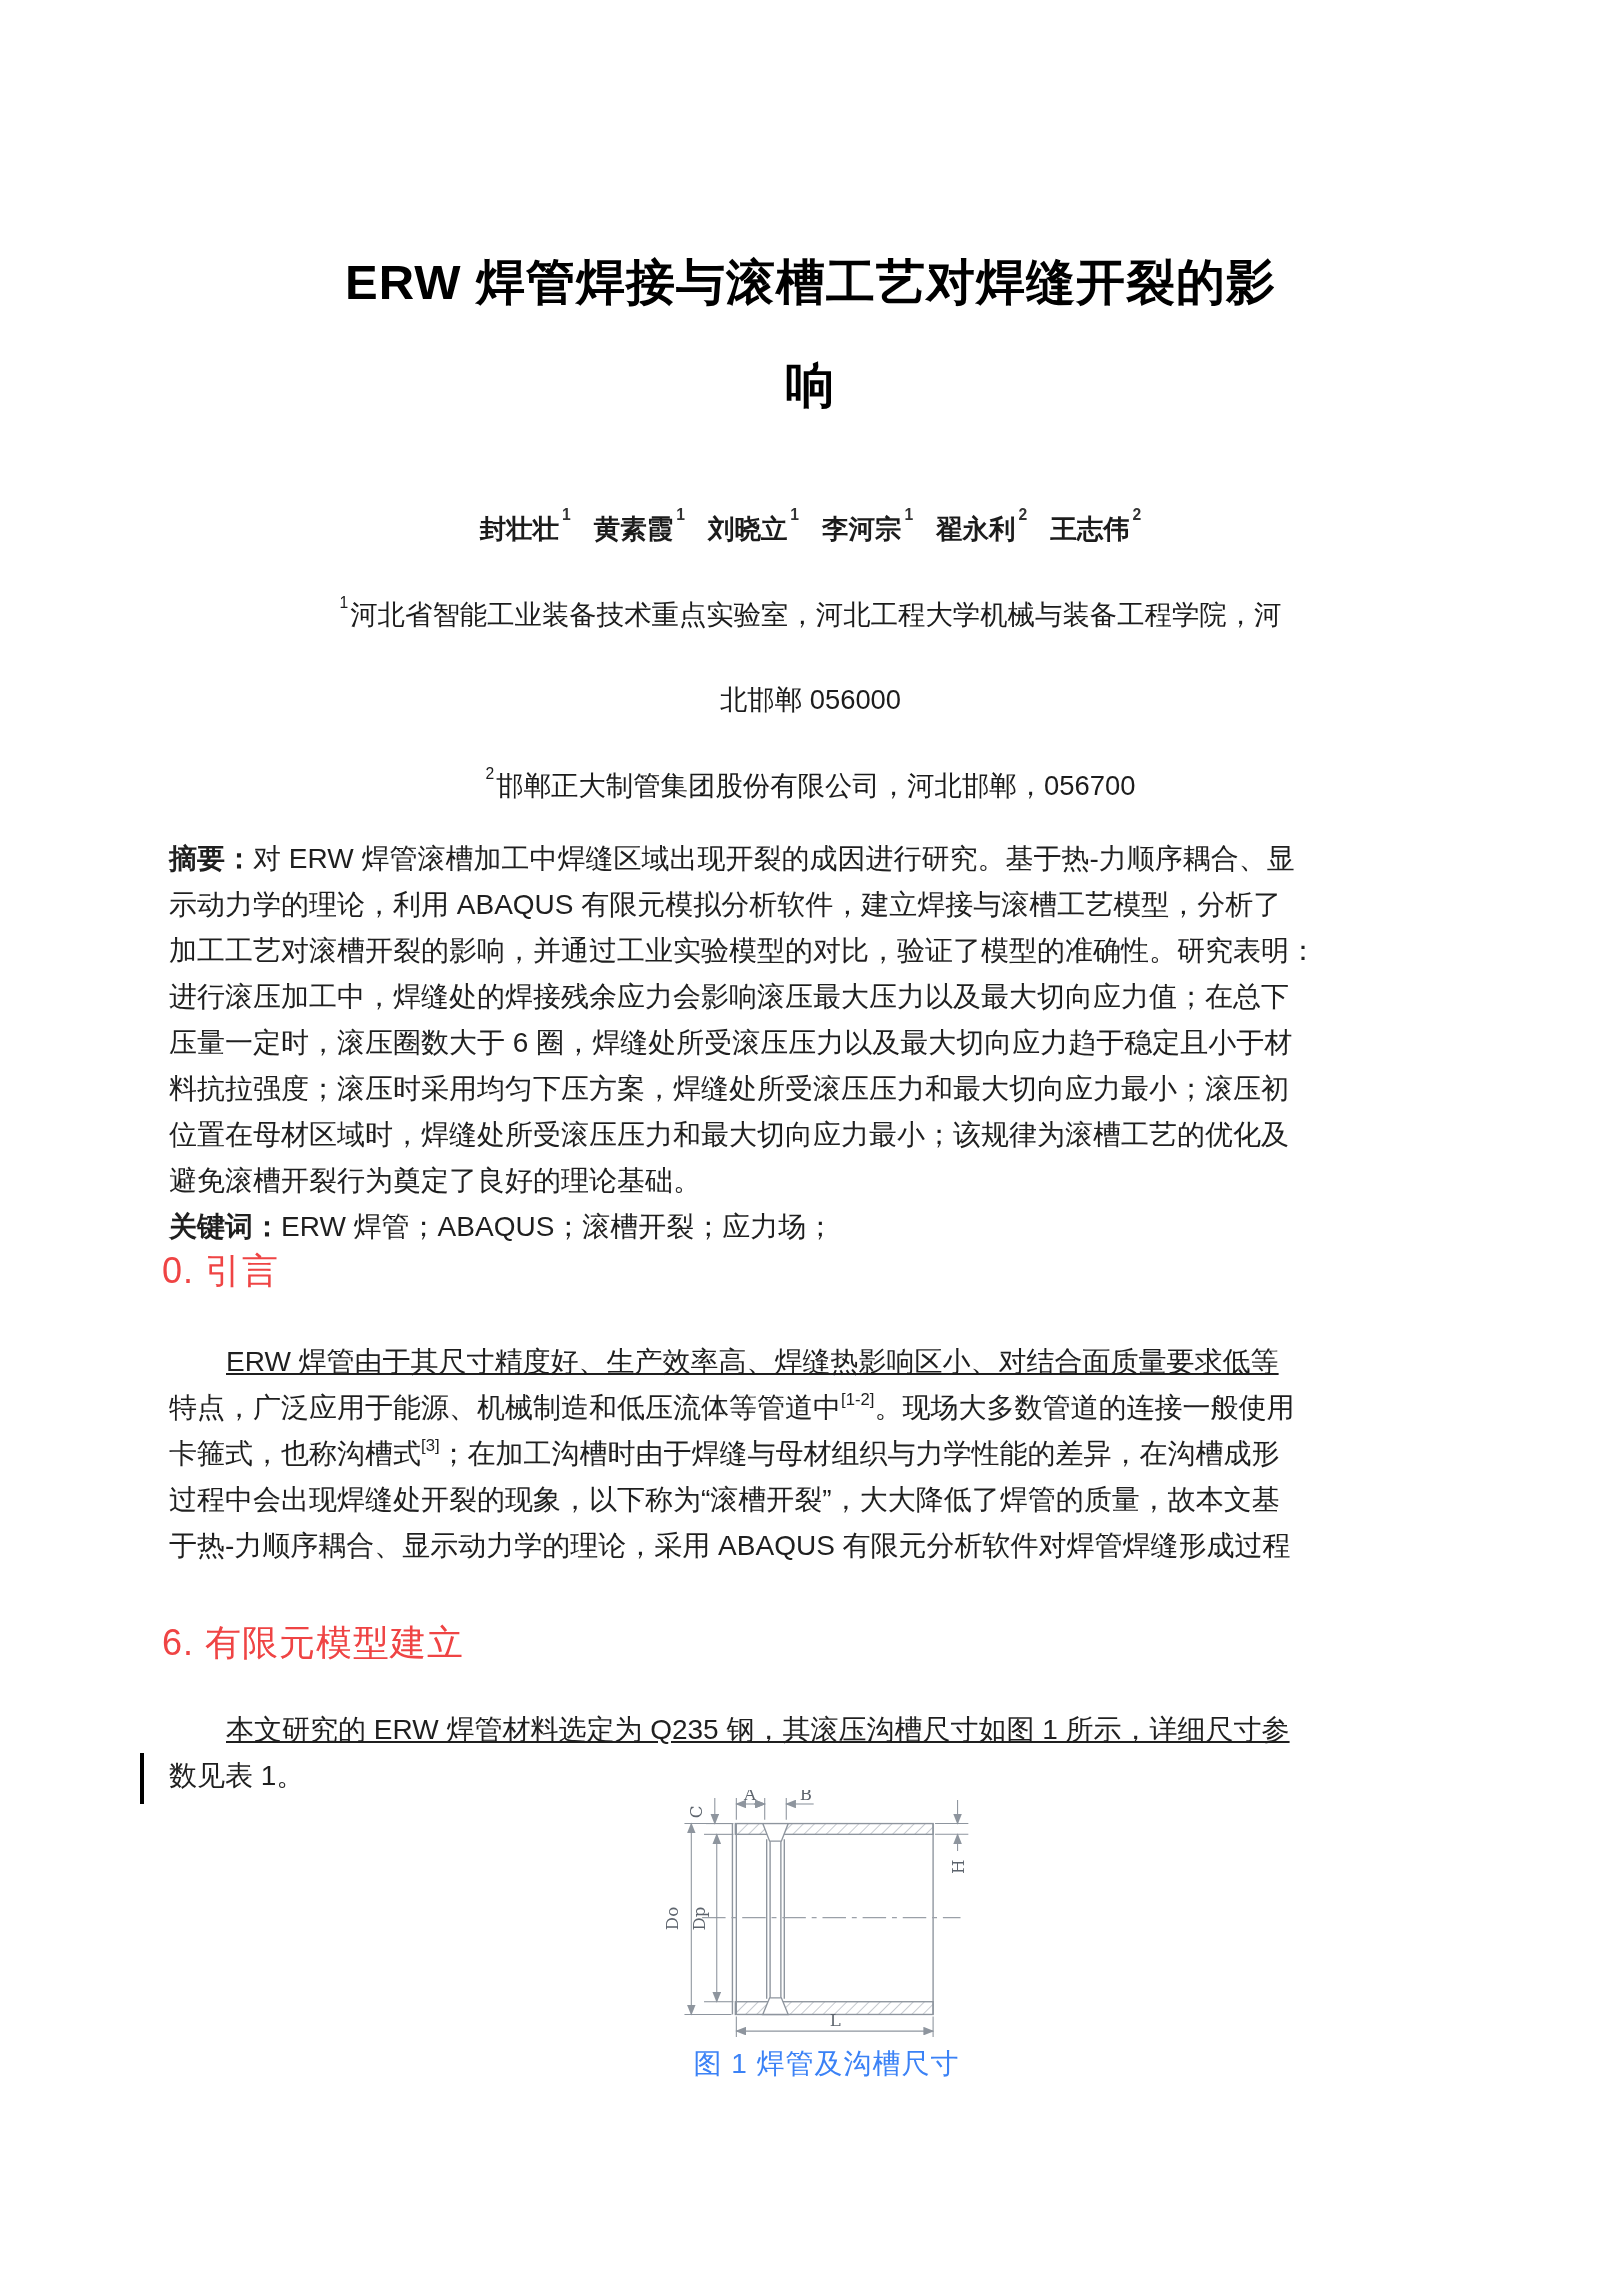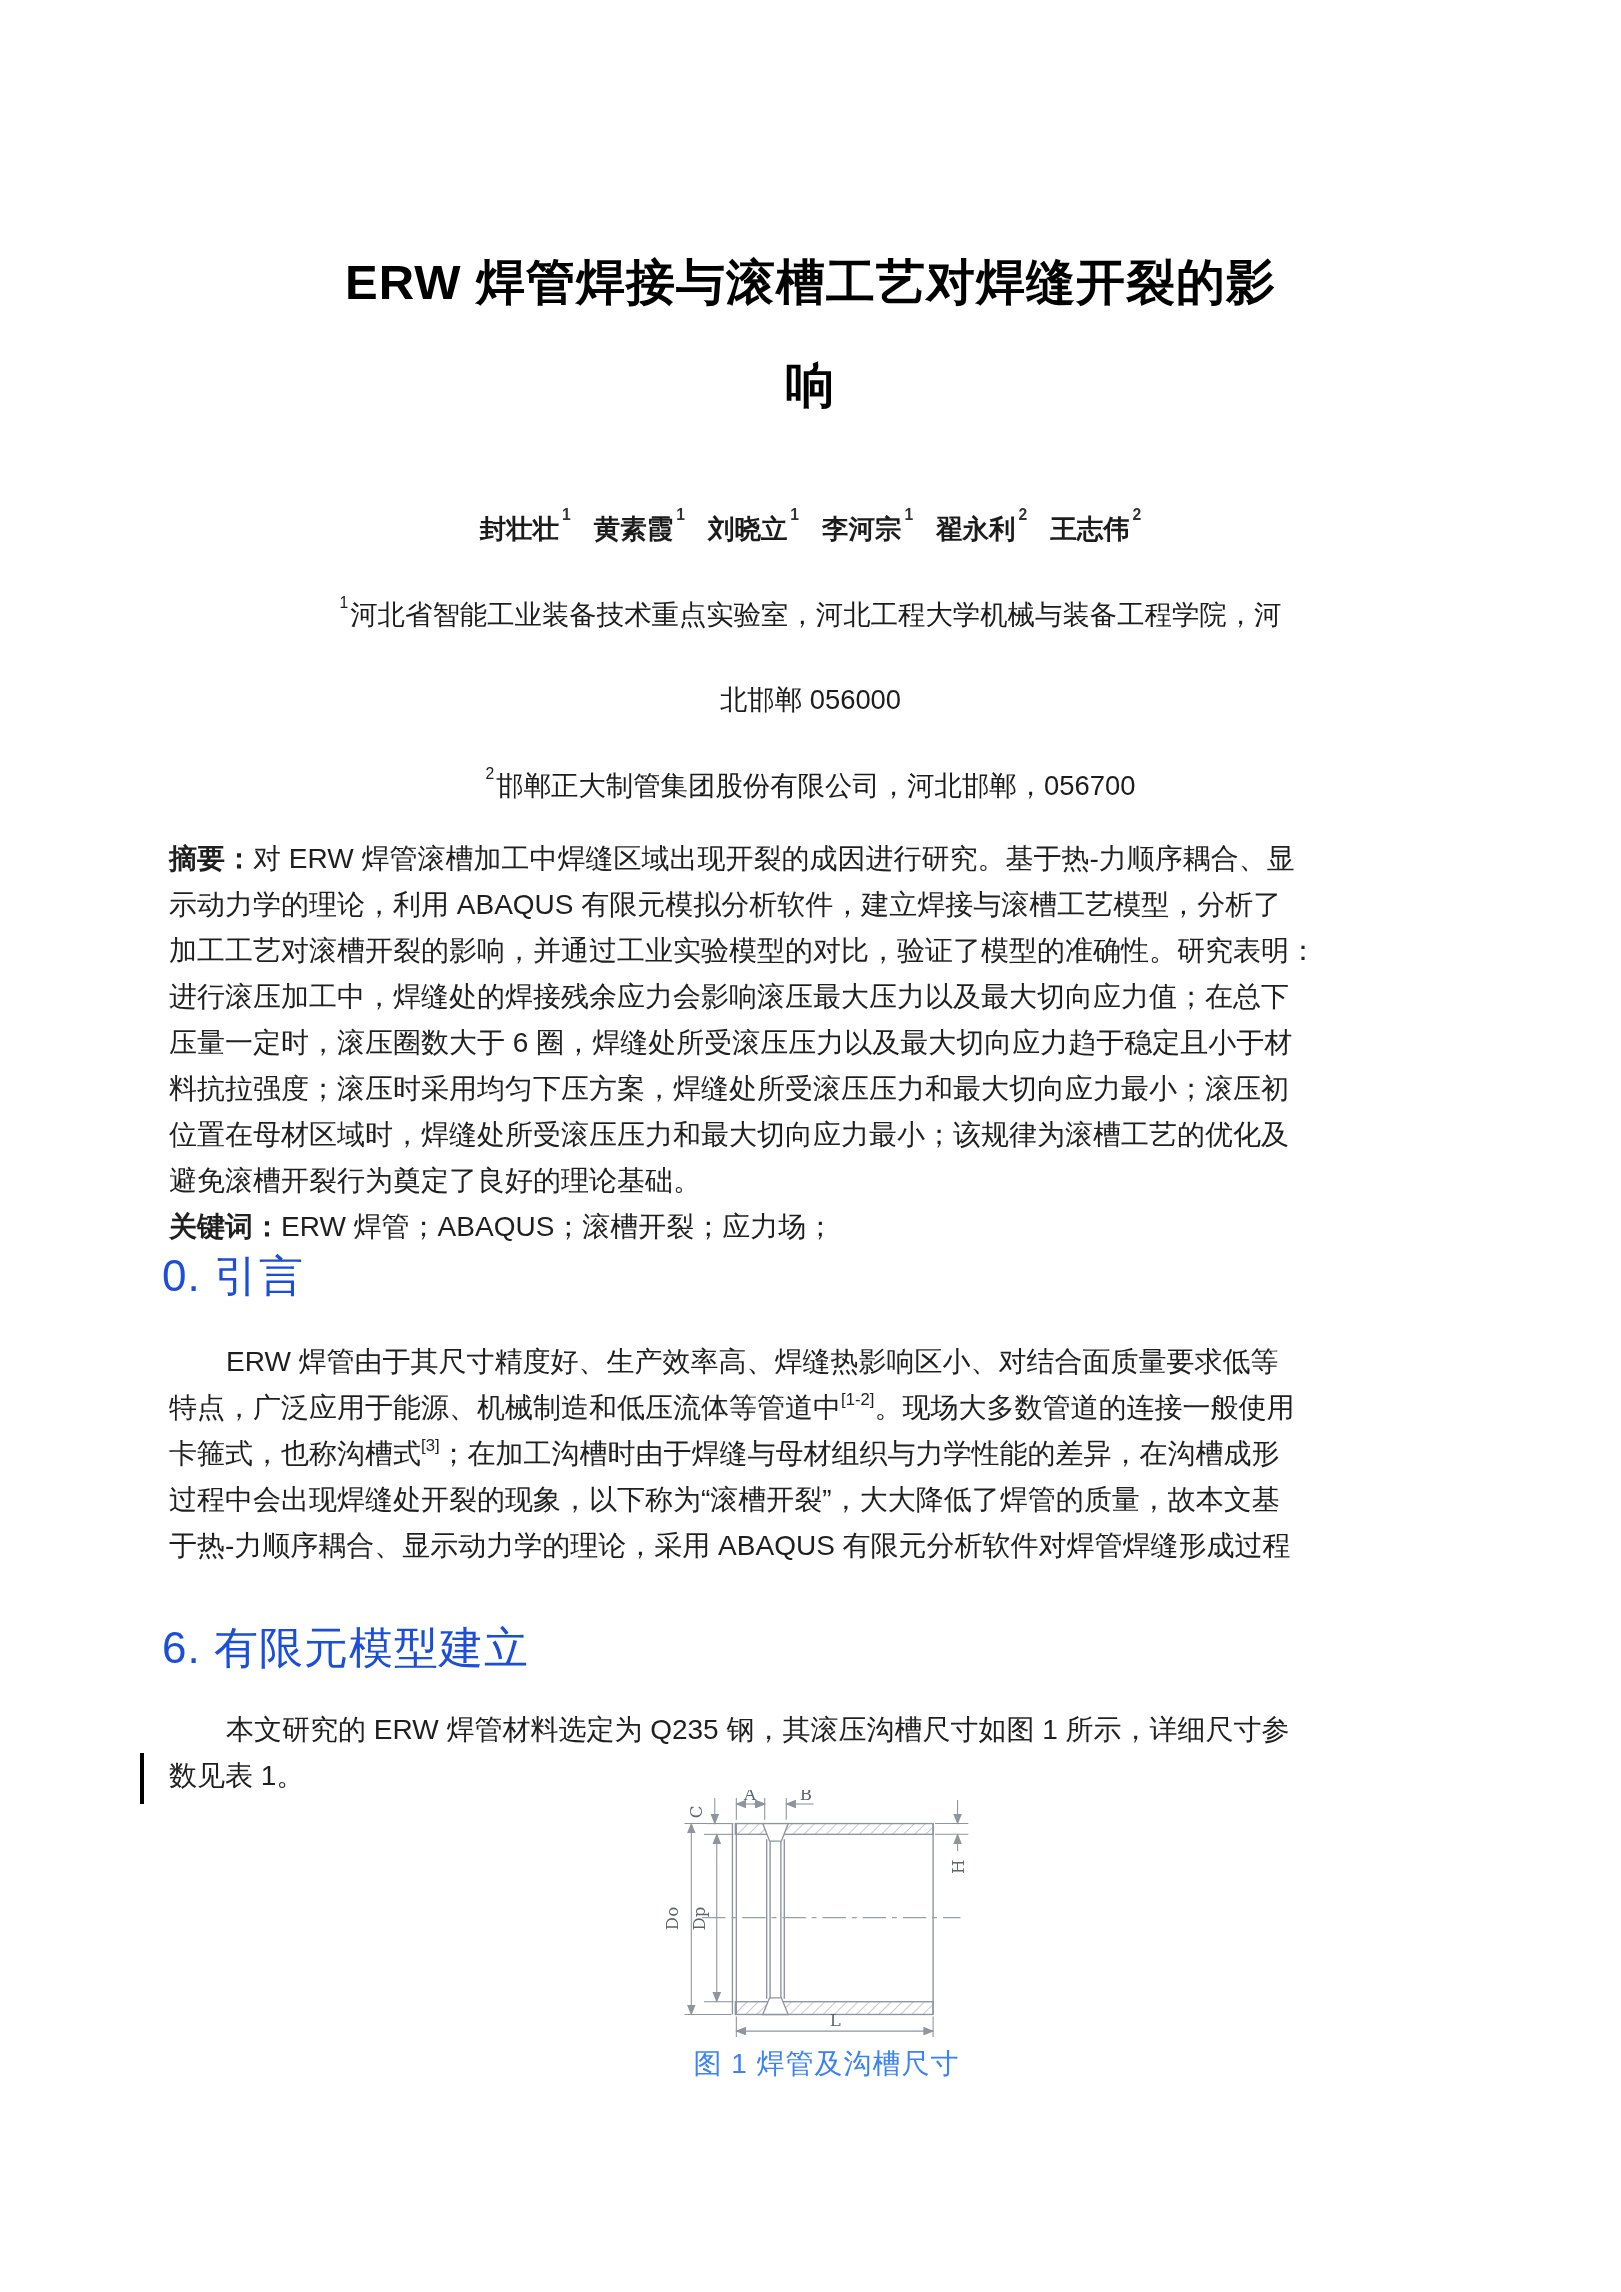--- a/index.html
+++ b/index.html
@@ -31,23 +31,23 @@
   .affil sup{font-size:15.7px;vertical-align:15.7px;margin-right:2px;}
   .affil-1a{top:594px;}
   .affil-1b{top:682px;}
   .affil-2{top:765px;}
 
   .bodyblock{left:169px;width:1301px;font-size:28px;line-height:46px;color:#1f1f1f;}
   .abstract{top:836px;}
   .line{height:46px;white-space:nowrap;}
   .b{font-weight:bold;}
   .line sup{font-size:16.7px;vertical-align:11.8px;letter-spacing:0;}
-  .indent{padding-left:57px;}
-
-  .h2{left:162px;font-size:44px;color:#1d4ed8;letter-spacing:1px;}
+  .indent{padding-left:57px;text-decoration:underline;}
+
+  .h2{left:162px;font-size:36px;color:#ef4444;letter-spacing:1px;}
   .h2-0{top:1247px;}
   .h2-1{top:1619px;}
 
   .intro{top:1331px;}
   .sec1para{top:1707px;}
 
   .revbar{left:140px;top:1753px;width:3.9px;height:51px;background:#000;}
 
   .figwrap{left:659px;top:1790px;width:325px;height:259px;}
   .figcaption{top:2045px;font-size:28px;color:#3b82f6;letter-spacing:1px;padding-left:16px;}

